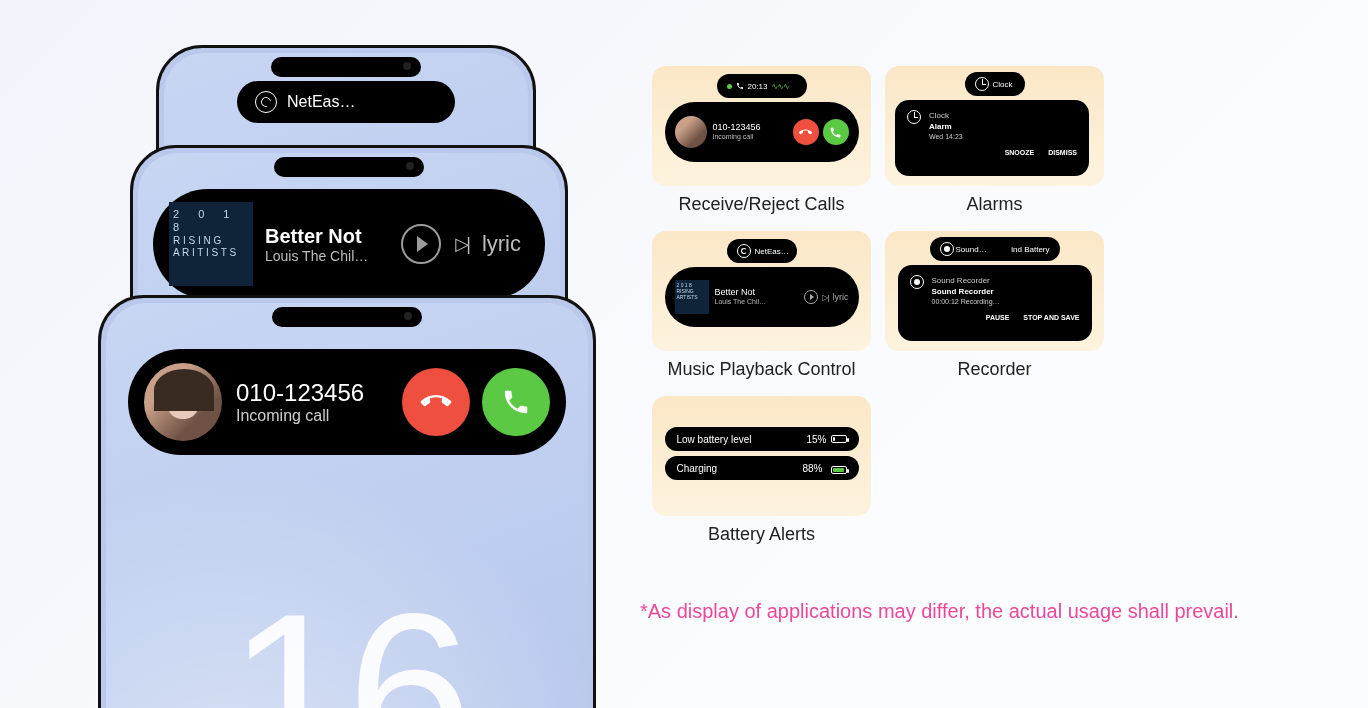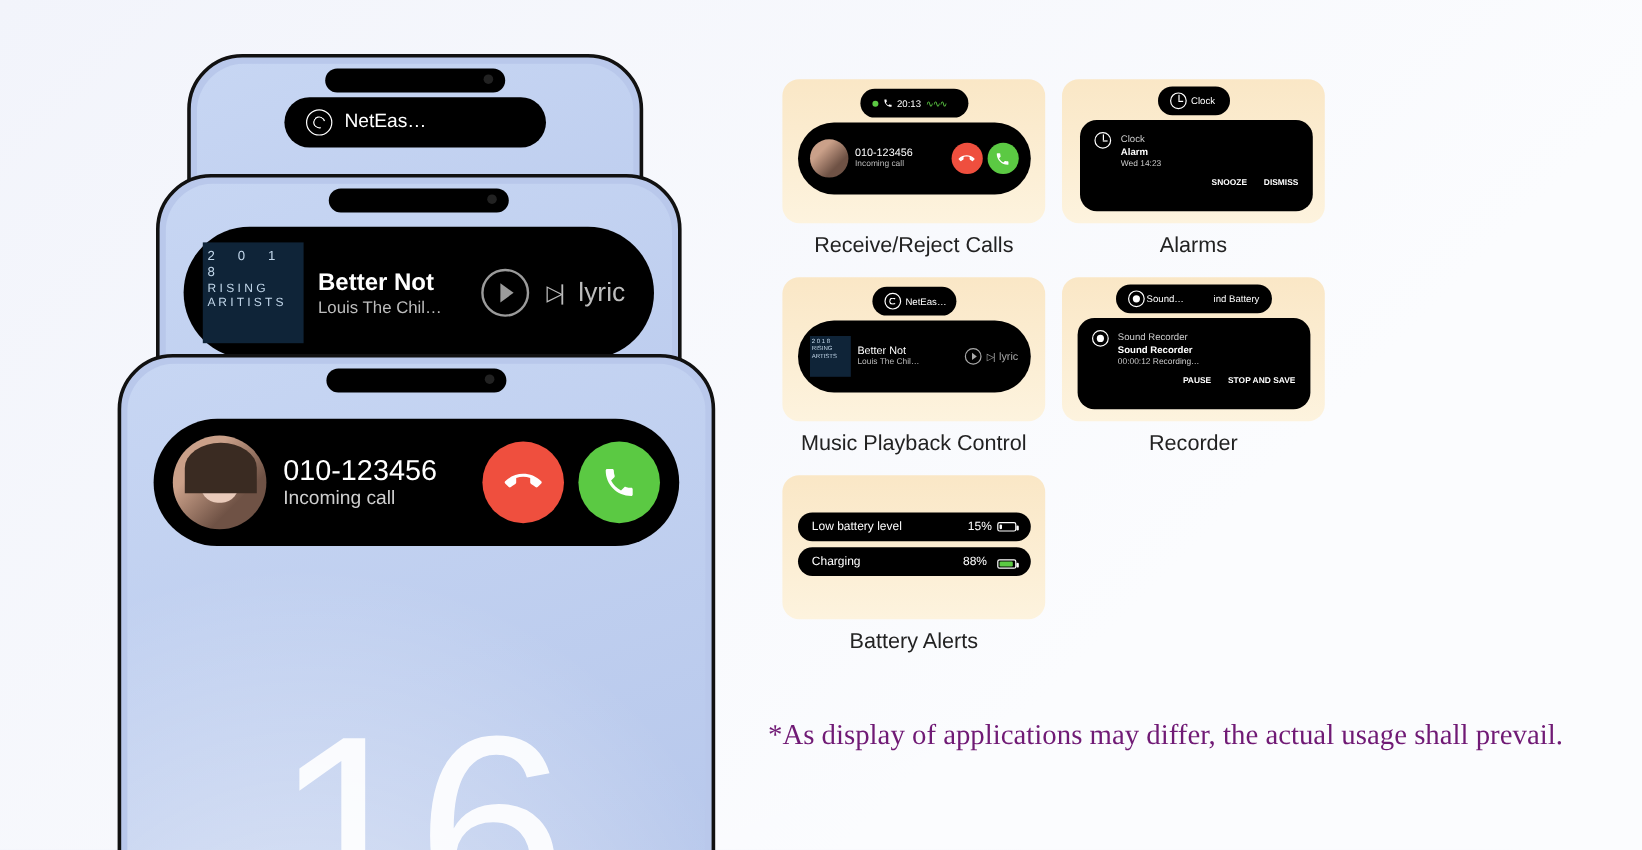--- a/index.html
+++ b/index.html
@@ -186,21 +186,21 @@
   .batt { width:16px;height:8px;border:1px solid #fff;border-radius:2px;position:relative;}
   .batt::after{content:"";position:absolute;right:-3px;top:2px;width:2px;height:4px;background:#fff;border-radius:1px;}
   .batt .fill{position:absolute;left:1px;top:1px;bottom:1px;border-radius:1px;background:#5bc943;}
 
   .mini-play{width:14px;height:14px;border:1px solid #aaa;border-radius:50%;display:flex;align-items:center;justify-content:center;}
   .mini-tri{width:0;height:0;border-left:4px solid #aaa;border-top:3px solid transparent;border-bottom:3px solid transparent;margin-left:1px;}
   .mini-next{color:#aaa;font-size:8px;margin:0 4px;letter-spacing:-1px;}
   .mini-lyric{color:#aaa;font-size:9px;}
 
   .disclaimer {
-    position:absolute; left:640px; top:600px; color:#701a75; font-size:24px;font-family:Liberation Serif, serif;
+    position:absolute; left:640px; top:600px; color:#ec4899; font-size:20px;
   }
   .green-dot{width:5px;height:5px;border-radius:50%;background:#5bc943;}
   .wave{font-size:8px;color:#5bc943;letter-spacing:-1px;}
 
 </style>
 </head>
 <body>
 
 <svg width="0" height="0" style="position:absolute">
   <defs>
@@ -301,21 +301,21 @@
               <svg class="mini-handset">
                 <use href="#handset"></use>
               </svg>
             </div>
         </div>
       </div>
       <div class="thumb-title">Receive/Reject Calls</div>
     </div>
 
     <div>
-      <div class="card" style="align-items:flex-end;padding-top:6px">
+      <div class="card" style="align-items:flex-start;padding-top:6px">
         <div class="mini-pill" style="width:60px;align-self:center">
           <span class="c-icon clk"></span>
           <span>Clock</span>
         </div>
         <div class="mini-block tall">
           <span class="c-icon clk"></span>
           <div class="block-col">
             <div class="r1">Clock</div>
             <div class="r2">Alarm</div>
             <div class="r3">Wed 14:23</div>

